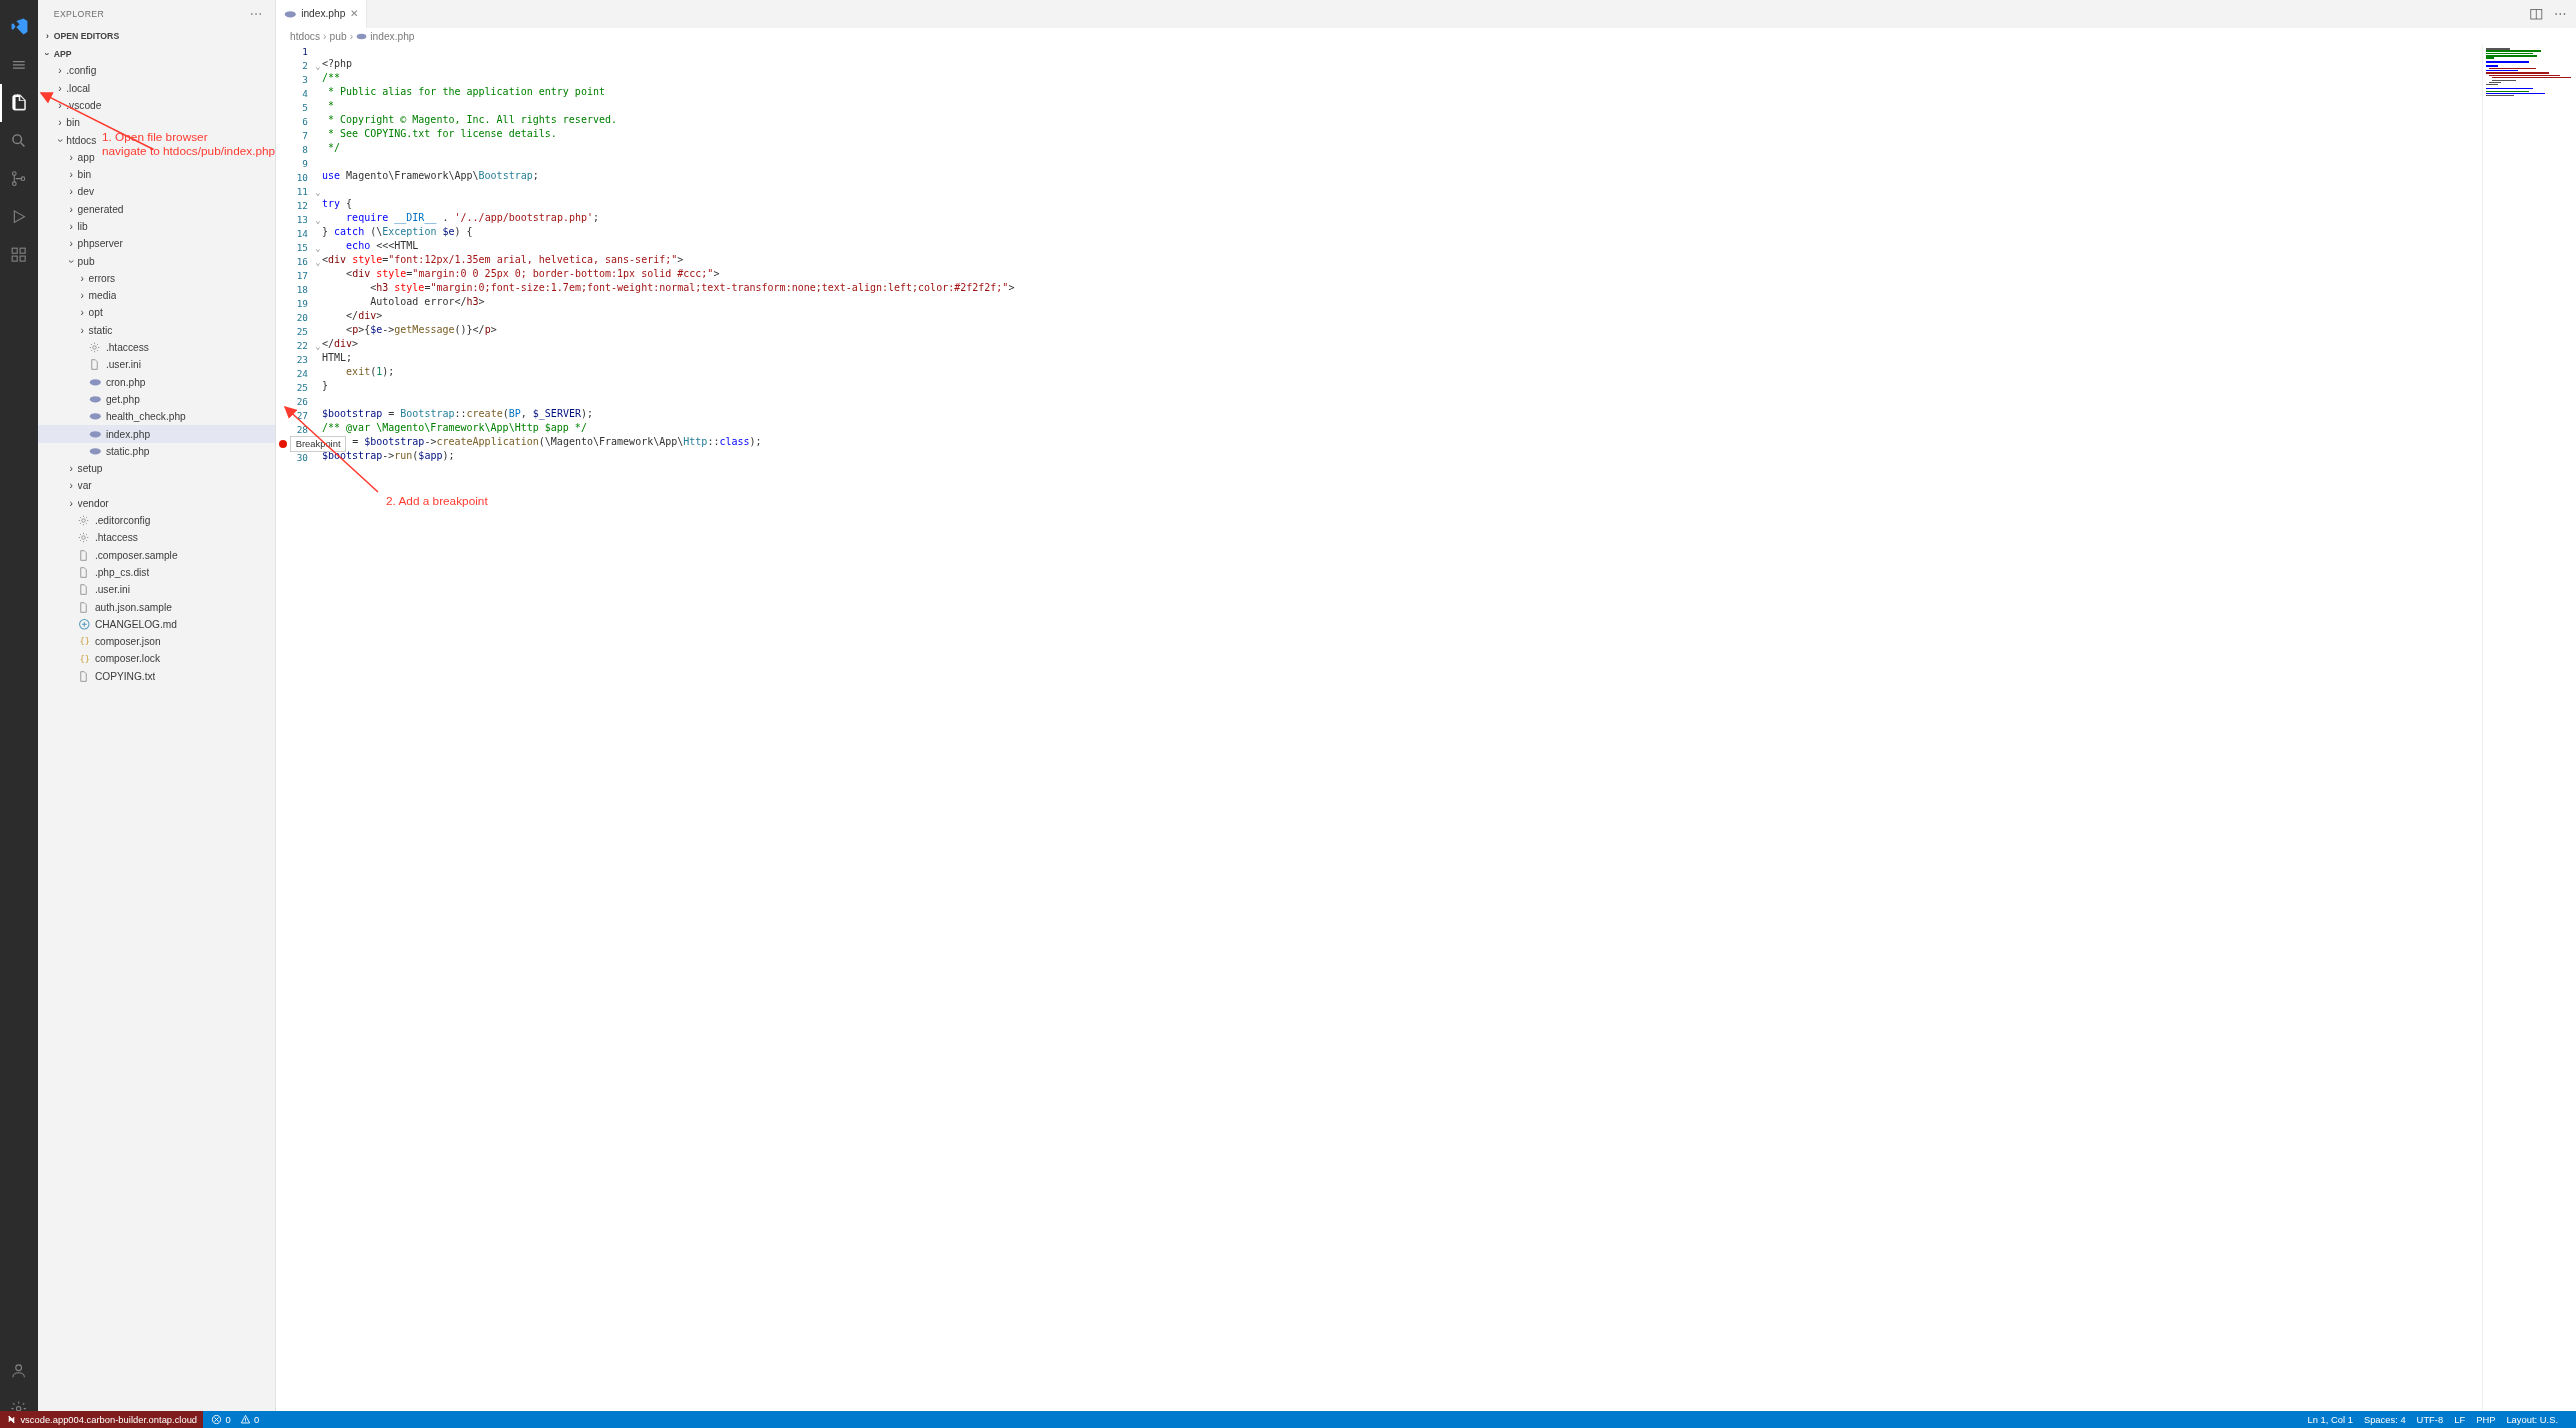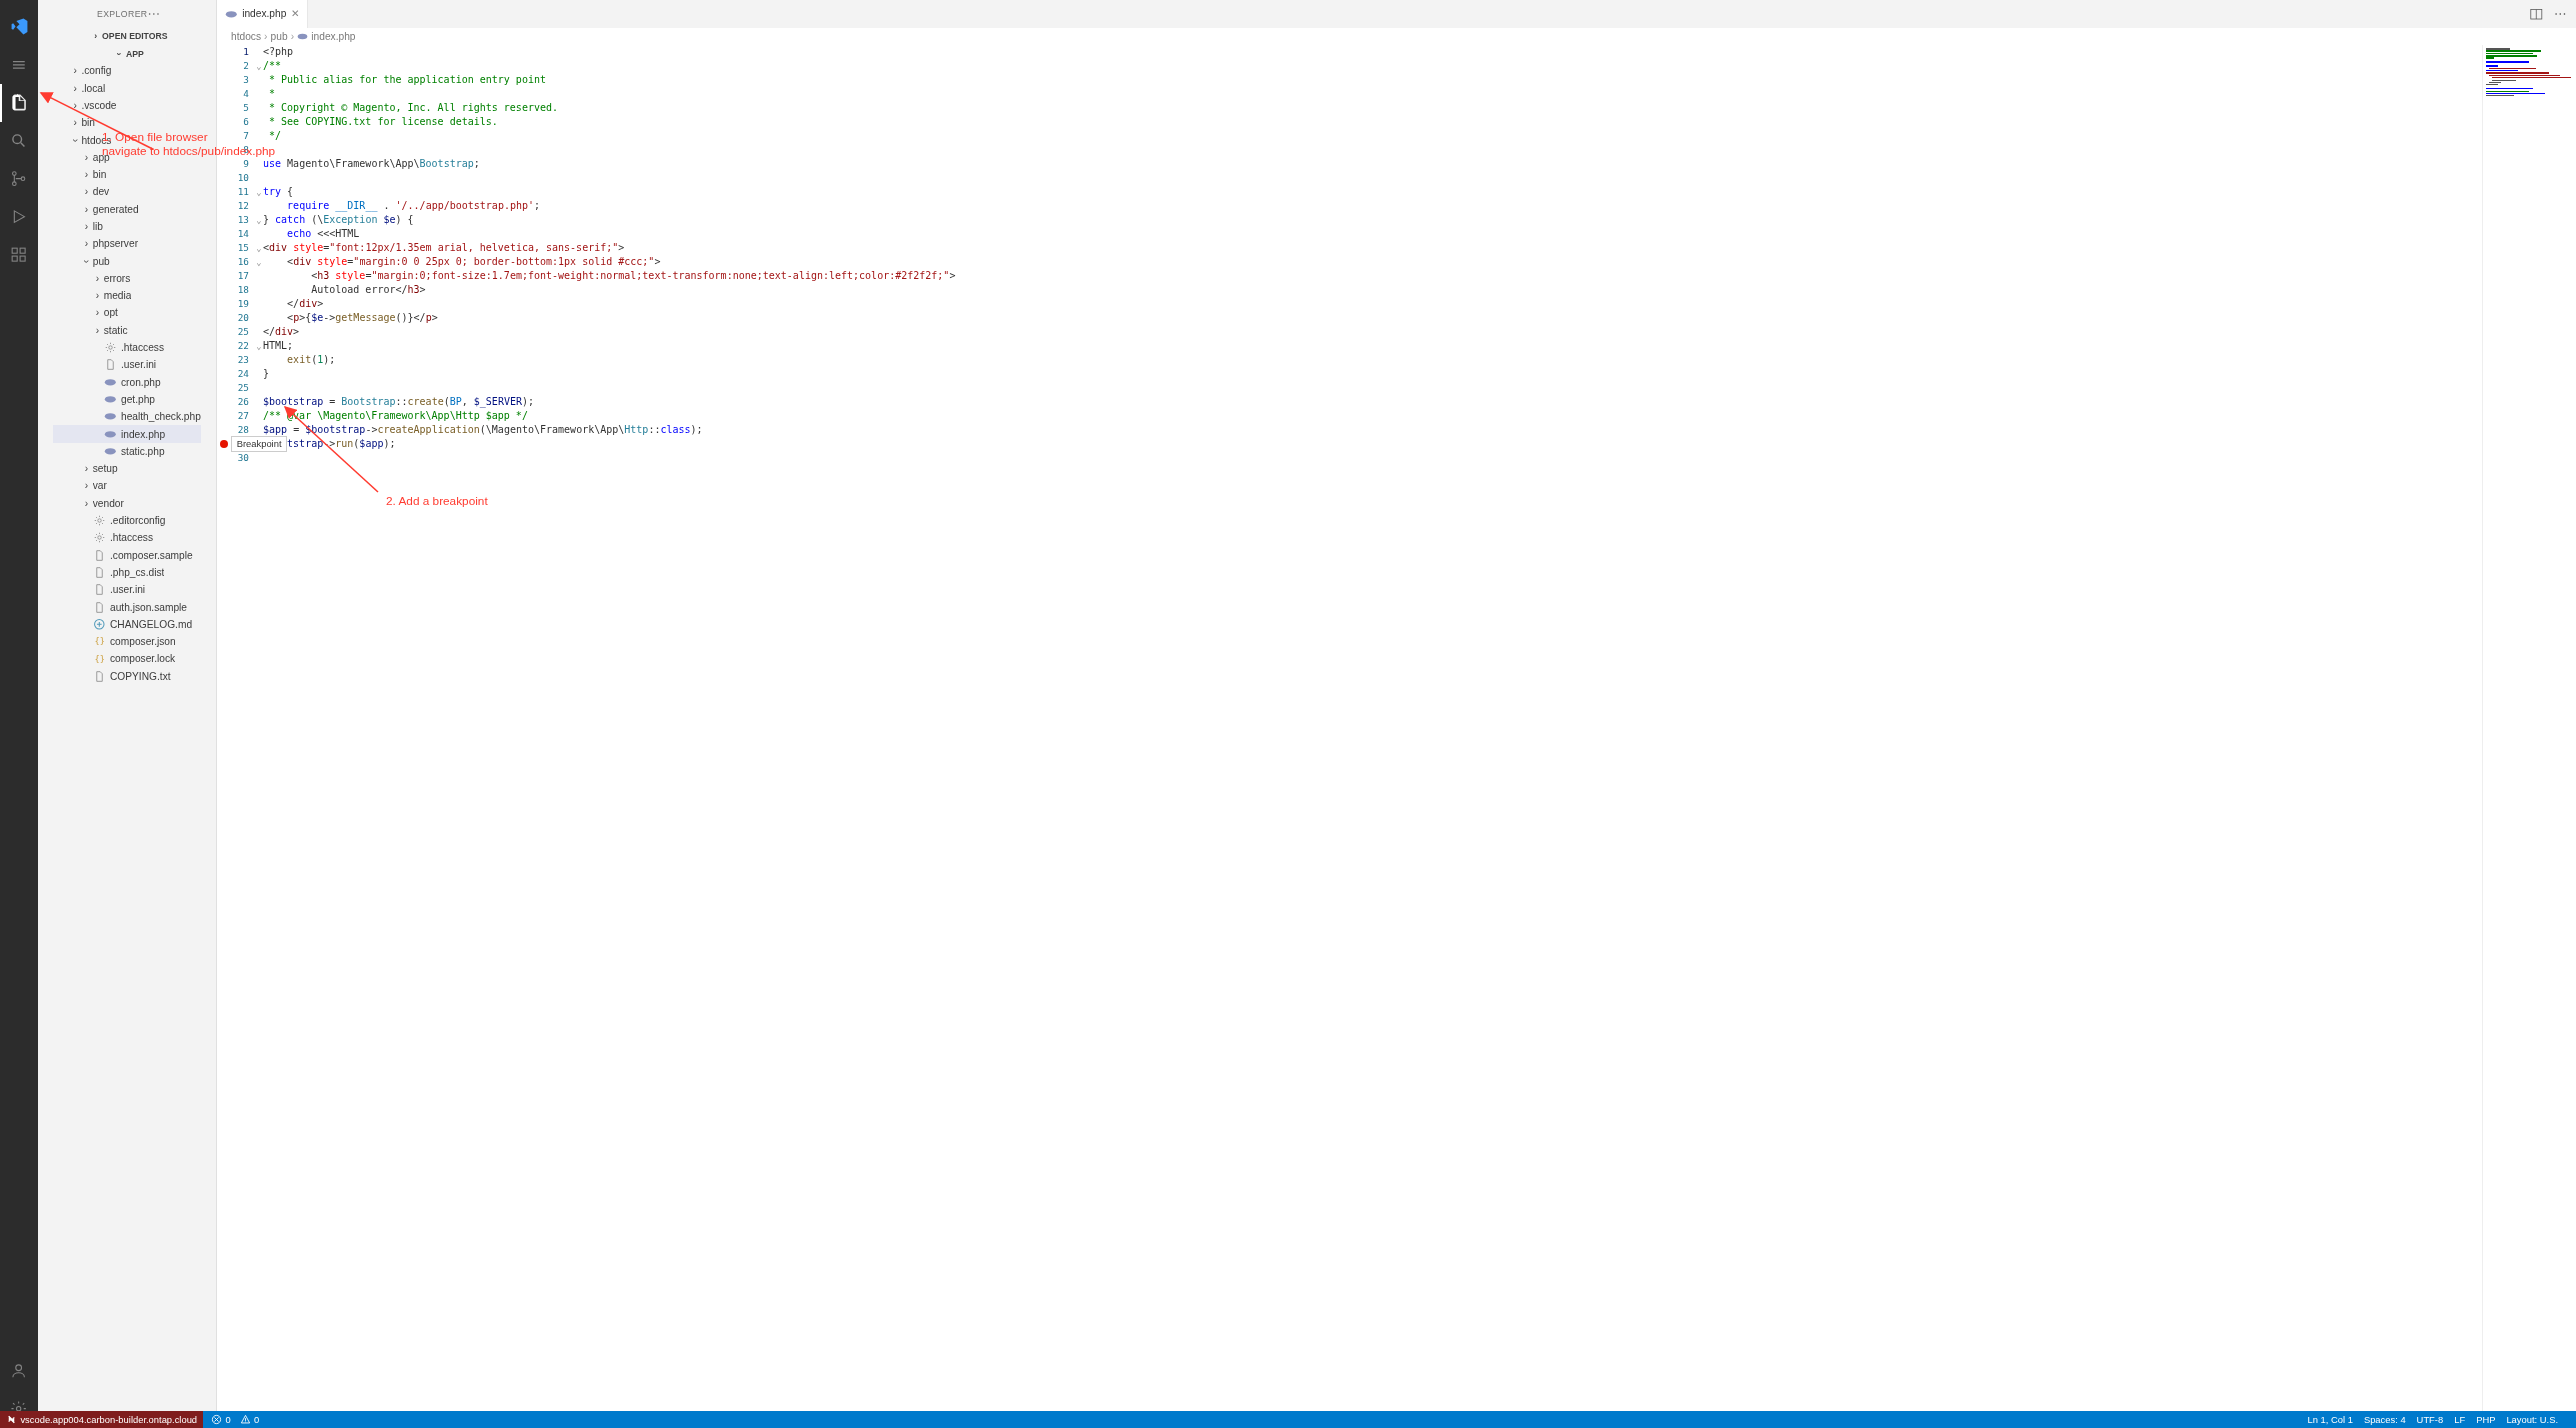--- a/index.html
+++ b/index.html
@@ -3,21 +3,21 @@
 <meta charset="utf-8">
 <style>
 * { margin: 0; padding: 0; box-sizing: border-box; }
 html, body { height: 100%; font-family: -apple-system, "Segoe UI", sans-serif; font-size: 10.2px; color: #333; overflow: hidden; }
 .workbench { display: flex; height: 100%; }
 .activitybar { width: 38px; background: #2c2c2c; display: flex; flex-direction: column; align-items: center; padding-top: 7.9px; }
 .activitybar .act { width: 38px; height: 38px; display: flex; align-items: center; justify-content: center; color: #858585; cursor: pointer; position: relative; }
 .activitybar .act.active { color: #fff; }
 .activitybar .act.active::before { content: ""; position: absolute; left: 0; top: 0; bottom: 0; width: 1.6px; background: #fff; }
 .activitybar .spacer { flex: 1; }
-.sidebar { width: 179px; background: #f3f3f3; border-right: 0.8px solid #e0e0e0; display: flex; flex-direction: column; overflow: hidden; align-items: center; }
+.sidebar { width: 238px; background: #f3f3f3; border-right: 0.8px solid #e0e0e0; display: flex; flex-direction: column; overflow: hidden; }
 .sidebar-header { height: 27.6px; display: flex; align-items: center; justify-content: space-between; padding: 0 12.6px 0 15.7px; font-size: 8.7px; color: #6f6f6f; }
 .sidebar-header .title { letter-spacing: 0.4px; }
 .section-header { height: 17.3px; display: flex; align-items: center; padding-left: 3.1px; font-size: 8.7px; font-weight: 700; color: #424242; cursor: pointer; }
 .section-header .twisty { width: 12.6px; text-align: center; color: #424242; }
 .tree { flex: 1; overflow-y: auto; font-size: 10.2px; color: #3b3b3b; }
 .tree-row { height: 17.3px; display: flex; align-items: center; cursor: pointer; white-space: nowrap; }
 .tree-row.selected { background: #e4e6f1; }
 .tree-row .twisty { width: 12.6px; text-align: center; color: #424242; flex-shrink: 0; }
 .tree-row .ficon { width: 12.6px; height: 12.6px; margin-right: 4.7px; flex-shrink: 0; display: inline-flex; align-items: center; justify-content: center; }
 .tree-row .label { overflow: hidden; text-overflow: ellipsis; }
@@ -32,21 +32,21 @@
 .breadcrumb .sep { color: #a0a0a0; }
 .editor-body { flex: 1; position: relative; overflow: hidden; font-family: "Menlo", "Consolas", monospace; font-size: 10px; }
 .code-lines { position: absolute; inset: 0 102px 0 0; overflow: auto; }
 .line { display: flex; height: 14px; line-height: 14px; white-space: pre; }
 .gutter { width: 46px; flex-shrink: 0; display: flex; align-items: center; justify-content: flex-end; padding-right: 14px; position: relative; }
 .lineno { color: #237893; font-size: 9.4px; }
 .lineno.active { color: #0b216f; }
 .fold { position: absolute; right: 1.6px; color: #888; font-size: 8.7px; }
 .breakpoint-dot { position: absolute; left: 3.1px; width: 7.9px; height: 7.9px; border-radius: 50%; background: #e51400; }
 .breakpoint-tip { position: absolute; left: 14px; font-size: 9.4px; background: #fff; border: 0.8px solid #ccc; padding: 0 4.7px; color: #333; font-family: -apple-system, sans-serif; z-index: 5; }
-.code { flex: 1; }
+.code { flex: 1; margin-top: 12px; }
 
 .kw { color: #0000ff; }
 .fn { color: #795e26; }
 .str { color: #a31515; }
 .com { color: #008000; }
 .cls { color: #267f99; }
 .var { color: #001080; }
 .const { color: #0070c1; }
 .tag { color: #800000; }
 .attr { color: #ff0000; }

